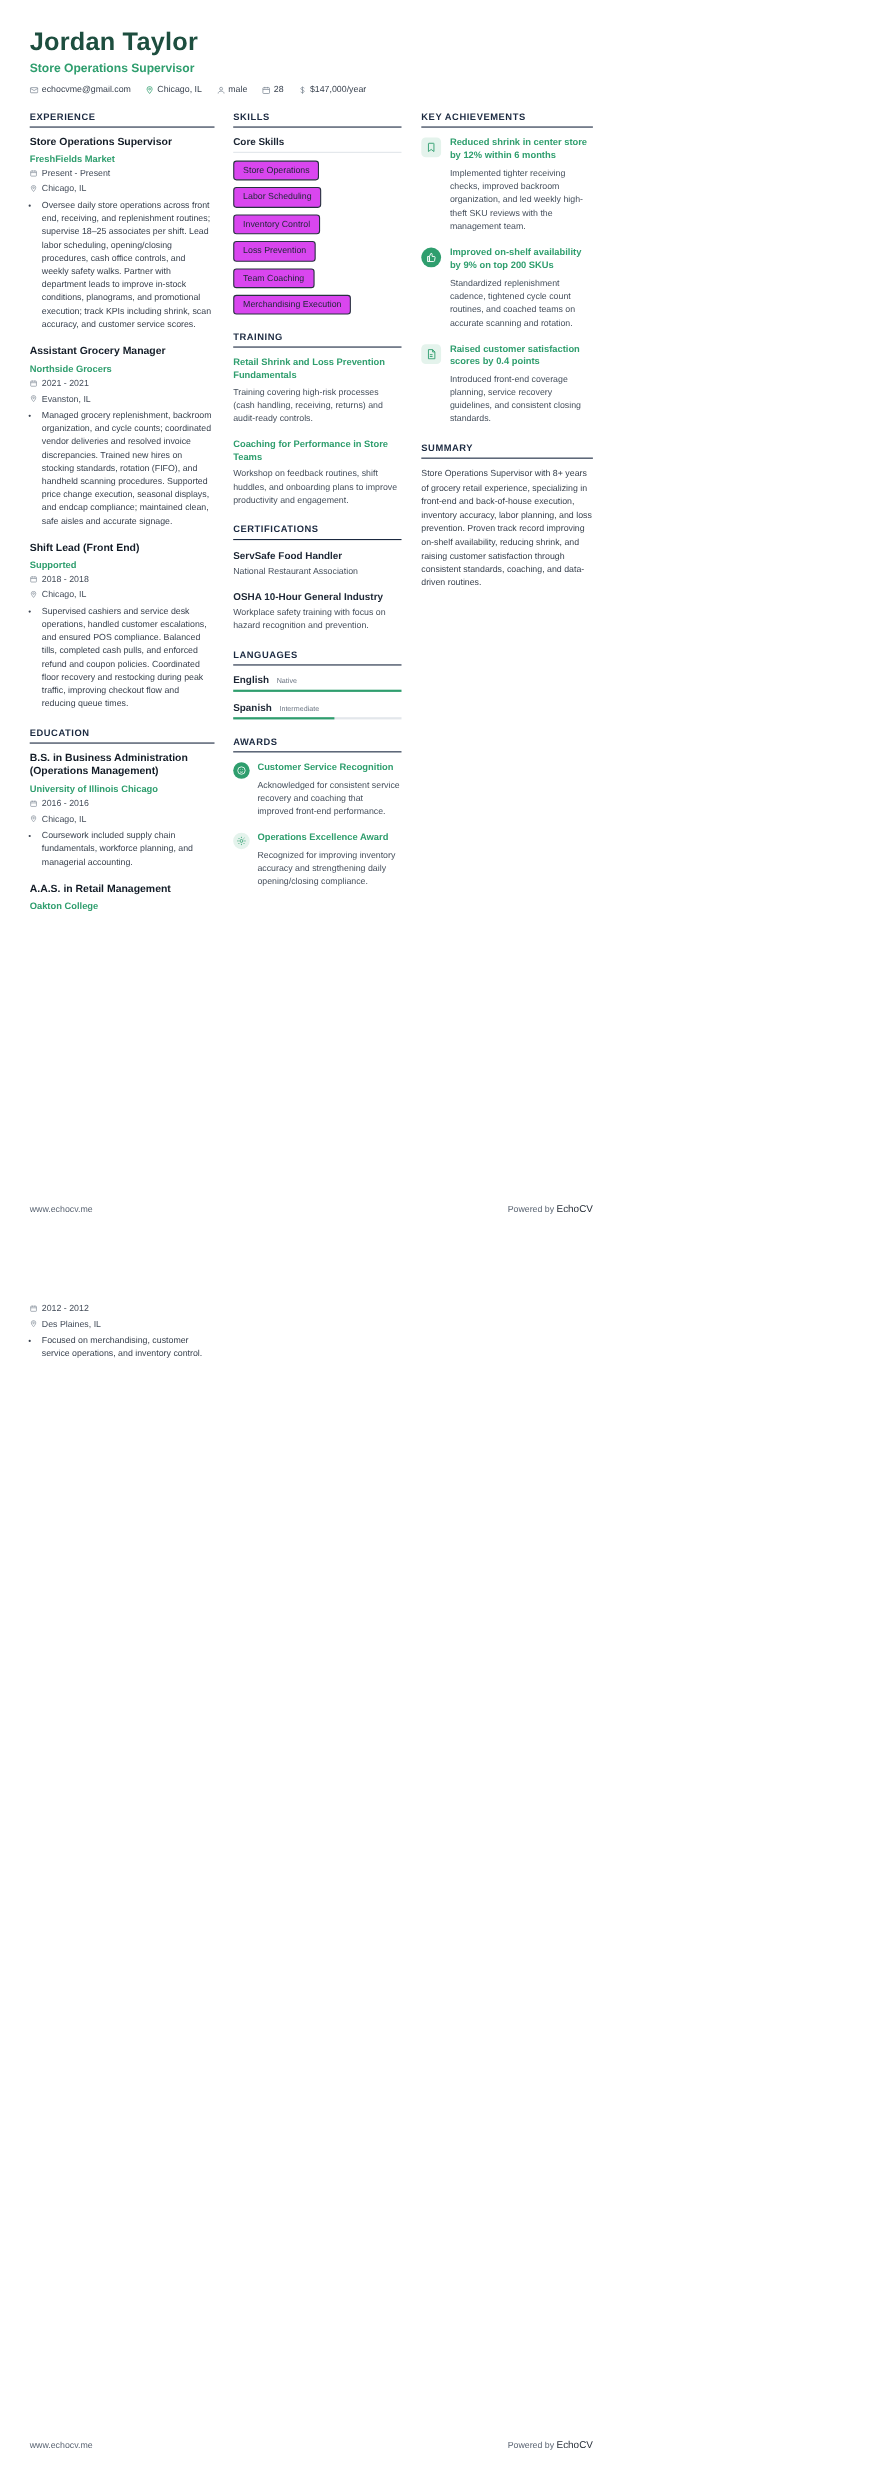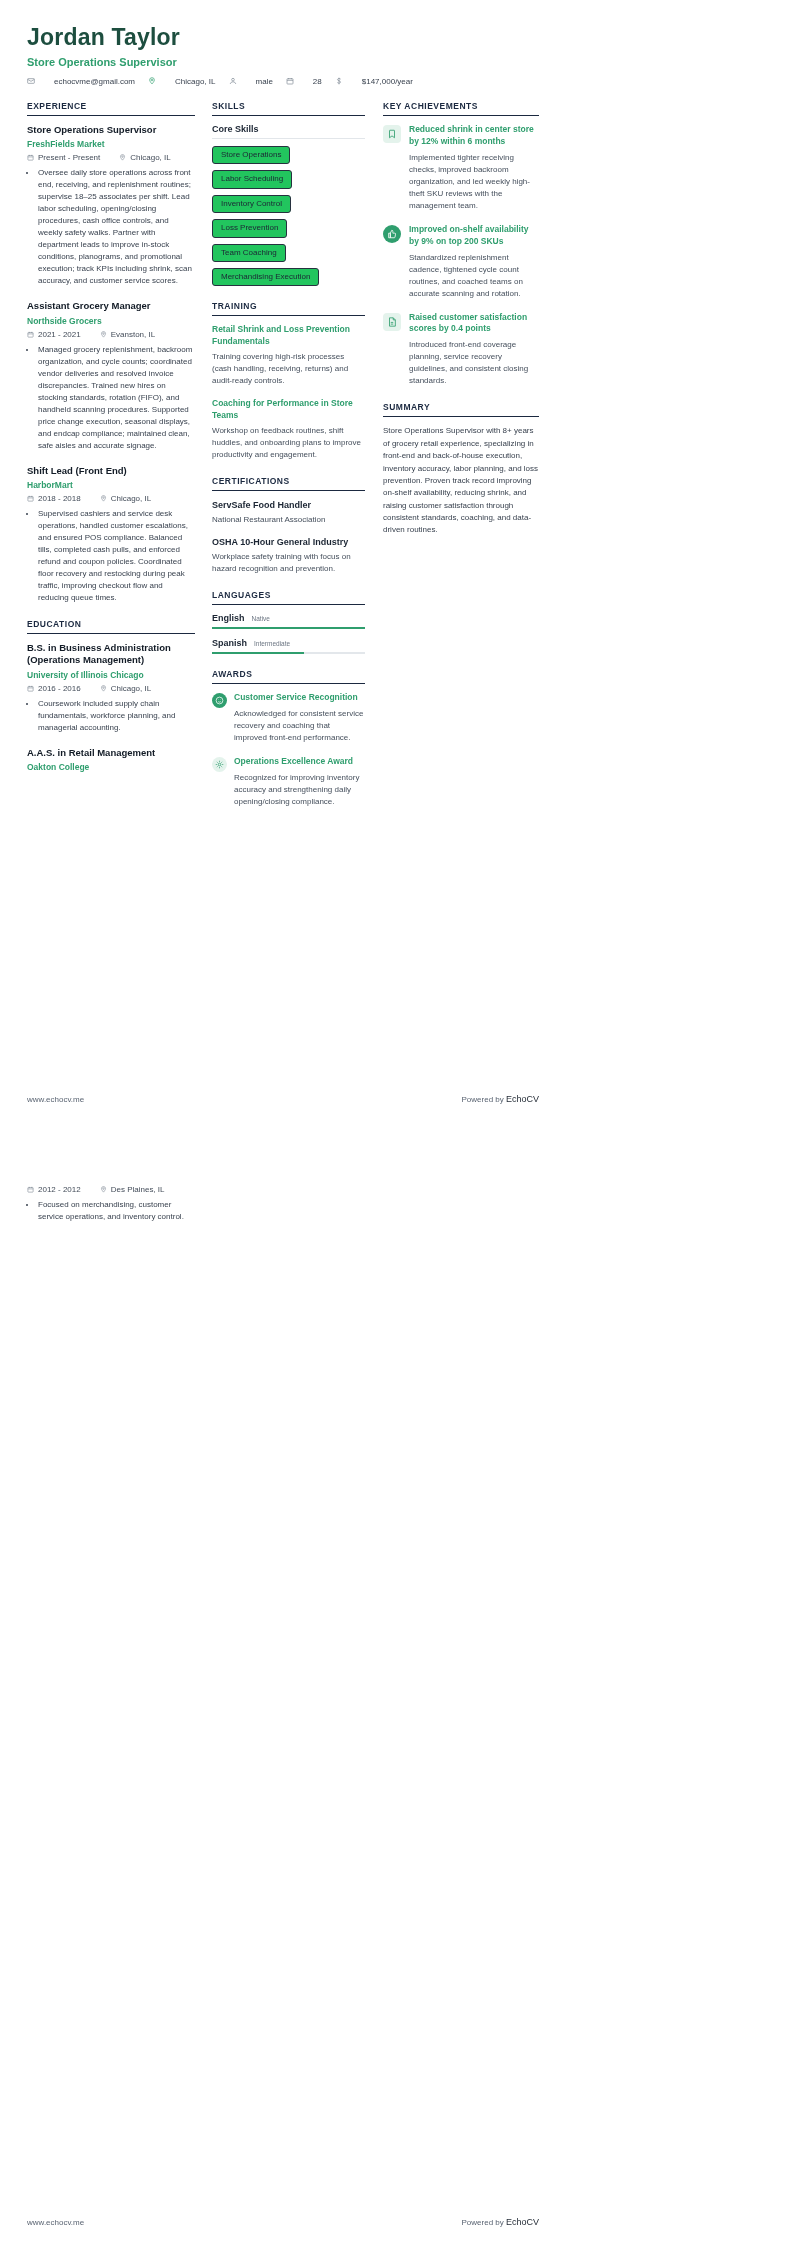--- a/index.html
+++ b/index.html
@@ -5,47 +5,47 @@
   * { margin:0; padding:0; box-sizing:border-box; }
   html,body { background:#ffffff; }
   body { width:794px; font-family:"Liberation Sans", sans-serif; color:#39424f; -webkit-font-smoothing:antialiased; }
   .page { position:relative; width:794px; height:1123px; background:#ffffff; overflow:hidden; }
   .content { position:absolute; left:27px; top:24px; width:512px; }
 
   
   .name { font-size:23px; font-weight:bold; color:#1d4e3f; letter-spacing:.2px; }
   .role { font-size:11px; font-weight:bold; color:#2f9e6e; margin-top:5px; }
   .contact-row { display:flex; align-items:center; gap:13px; margin-top:9px; font-size:8px; color:#39424f; }
-  .contact { display:flex; align-items:flex-start; gap:19px; }
+  .contact { display:flex; align-items:center; gap:3px; }
   .ico { display:inline-flex; color:#7c8793; }
   .ico svg { display:block; }
   .ico.green { color:#2f9e6e; }
 
   
   .columns { display:flex; margin-top:15px; align-items:flex-start; }
   .col-left { width:168px; margin-right:17px; }
   .col-mid { width:153px; margin-right:18px; }
   .col-right { width:156px; }
 
   .section { margin-bottom:15px; }
   .section-h { font-size:8.5px; font-weight:bold; color:#1b2940; letter-spacing:.5px; padding-bottom:4px; border-bottom:1.5px solid #1b2940; margin-bottom:8px; }
 
   
   .job { margin-bottom:13px; }
   .job-title { font-size:9.5px; font-weight:bold; color:#121b26; line-height:1.3; }
   .company { font-size:8.5px; font-weight:bold; color:#2f9e6e; margin-top:3px; }
-  .meta { margin-top:4px; display:flex; flex-direction:row; gap:19px; font-size:8px; color:#434c59; }
+  .meta { margin-top:4px; display:flex; flex-direction:column; gap:5px; font-size:8px; color:#434c59; }
   .meta-row { display:flex; align-items:center; gap:4px; }
   .bullets { margin:5px 0 0 10px; font-size:8px; line-height:1.5; color:#39424f; }
   .bullets li { padding-left:1px; }
 
   
   .group-title { font-size:9px; font-weight:bold; color:#1c2634; padding-bottom:4px; border-bottom:1px solid #e2e6ea; margin-bottom:7px; }
   .chips { display:flex; flex-direction:column; gap:6px; align-items:flex-start; }
-  .chip { border:1px solid #27313f; border-radius:3px; padding:3px 8px; font-size:8px; color:#1c2634; background:#22c55e; line-height:1.3; }
+  .chip { border:1px solid #27313f; border-radius:3px; padding:3px 8px; font-size:8px; color:#1c2634; background:#d946ef; line-height:1.3; }
 
   
   .titem { margin-bottom:11px; }
   .titem-title { font-size:8.5px; font-weight:bold; color:#2f9e6e; line-height:1.4; }
   .titem-desc { font-size:8px; line-height:1.5; color:#454f5c; margin-top:3px; }
   .citem { margin-bottom:10px; }
   .citem-name { font-size:9px; font-weight:bold; color:#1c2634; line-height:1.35; }
   .citem-desc { font-size:8px; line-height:1.5; color:#454f5c; margin-top:3px; }
 
   
@@ -193,21 +193,21 @@
                 <span>Evanston, IL</span>
               </span>
             </div>
             <ul class="bullets">
               <li>Managed grocery replenishment, backroom organization, and cycle counts; coordinated vendor deliveries and resolved invoice discrepancies. Trained new hires on stocking standards, rotation (FIFO), and handheld scanning procedures. Supported price change execution, seasonal displays, and endcap compliance; maintained clean, safe aisles and accurate signage.</li>
             </ul>
           </div>
 
           <div class="job">
             <div class="job-title">Shift Lead (Front End)</div>
-            <div class="company">HarborMart</div>
+            <div class="company">Supported</div>
             <div class="meta">
               <span class="meta-row">
                 <span class="ico">
                     <svg width="7" height="7" viewBox="0 0 24 24" fill="none" stroke="currentColor" stroke-width="2">
                       <rect x="3" y="5" width="18" height="16" rx="2"></rect>
                       <path d="M3 10h18M8 3v4M16 3v4"></path>
                     </svg>
                   </span>
                 <span>2018 - 2018</span>
               </span>

